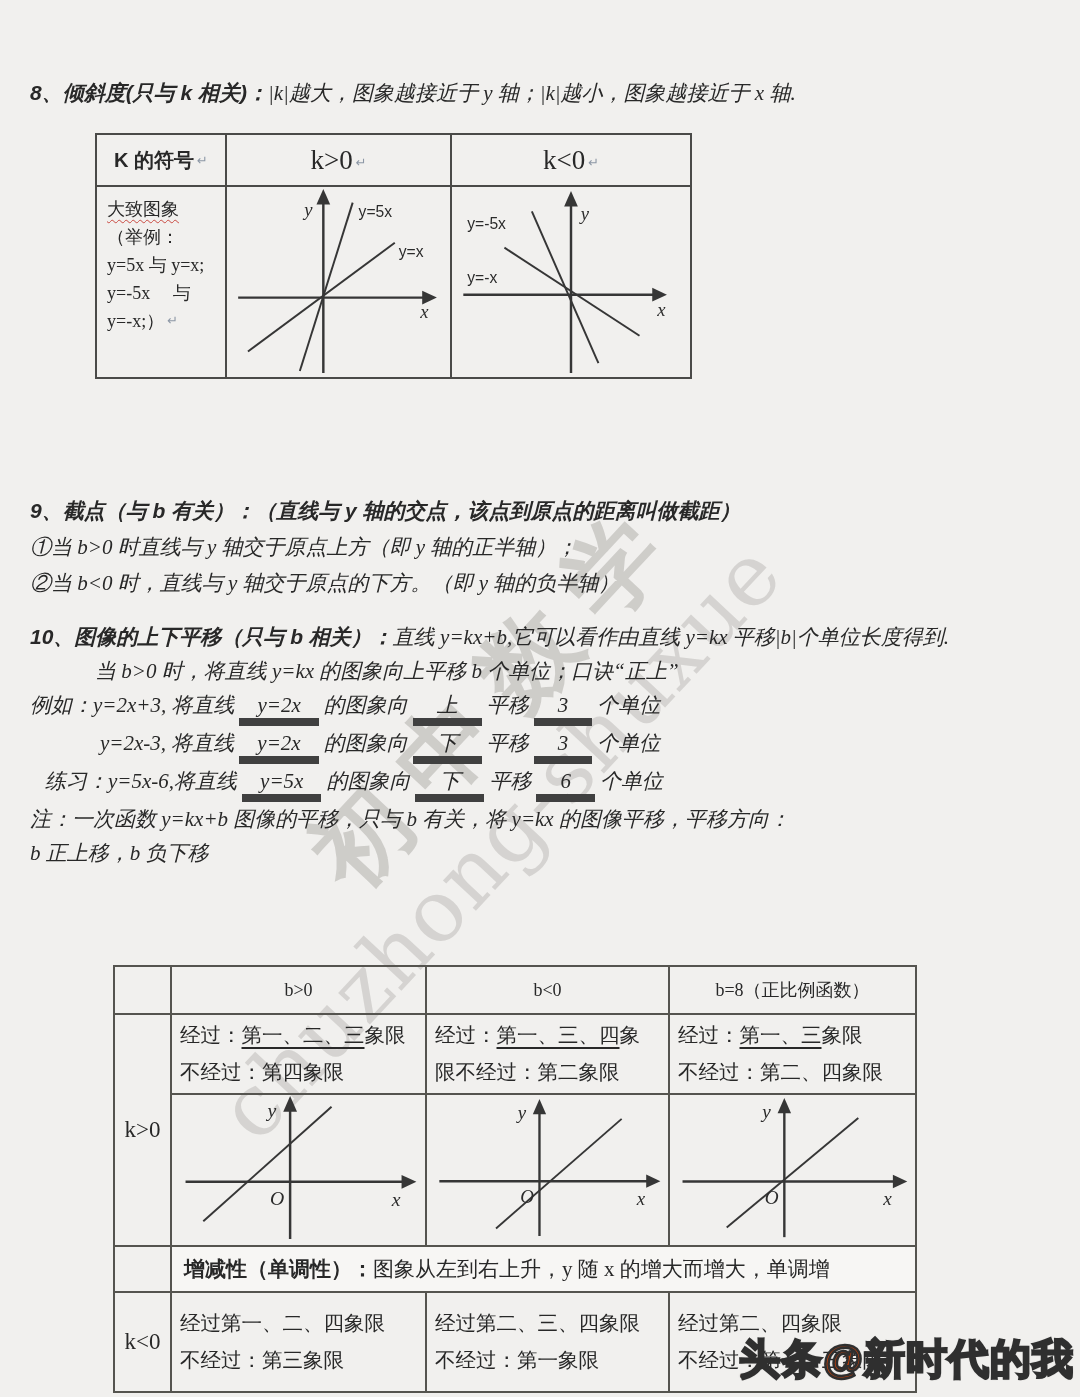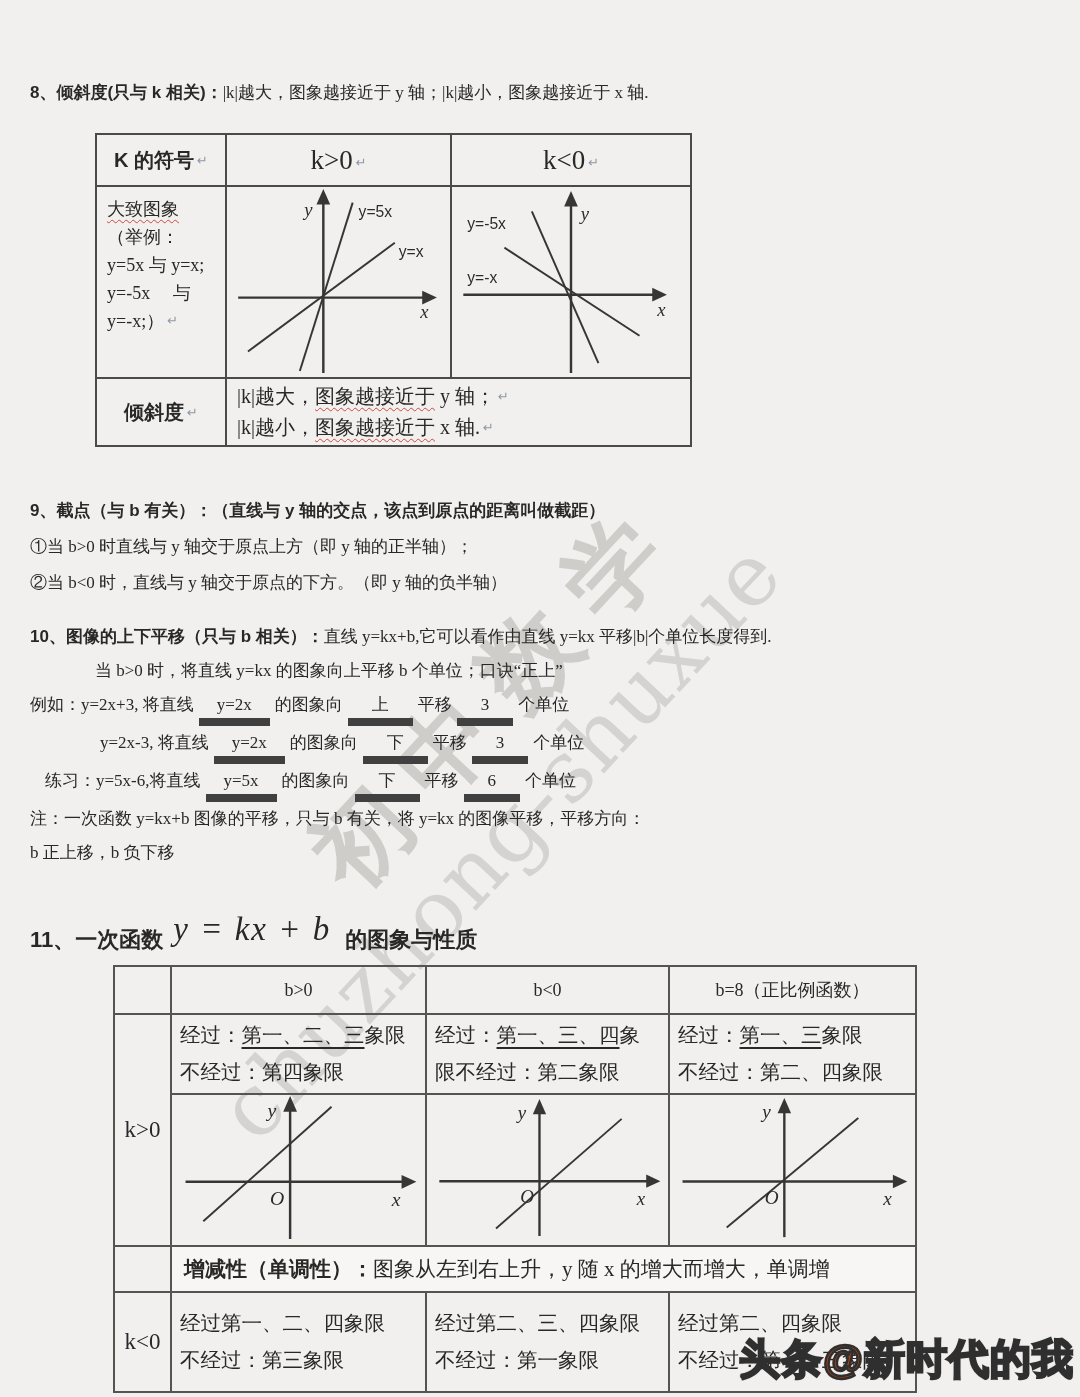--- a/index.html
+++ b/index.html
@@ -23,21 +23,21 @@
   .wm-corner {
     position:absolute; z-index:3; right:6px; bottom:10px;
     font-family:"Liberation Sans","DejaVu Sans",sans-serif;
     font-weight:bold; font-size:41px; color:#c2410c;
     -webkit-text-stroke:2.5px #2f2f2f;
     text-shadow:0 0 2px #444;
     letter-spacing:1px;
   }
 
   .bold { font-weight:bold; font-family:"Liberation Sans","DejaVu Sans",sans-serif; }
-  .txt21 { font-size:17px; line-height:34px; }
+  .txt21 { font-size:21px; line-height:34px;font-style:italic; }
 
   .wavy { text-decoration-line:underline; text-decoration-style:wavy; text-decoration-color:#c94a42; text-decoration-thickness:1px; text-underline-offset:4px; }
   .u { text-decoration:underline; text-decoration-thickness:1.5px; text-underline-offset:5px; }
 
   .pilcrow { color:#8d98a6; font-size:13px; font-family:"DejaVu Sans",sans-serif; margin-left:3px; vertical-align:2px; }
 
   
   table { border-collapse:collapse; table-layout:fixed; background:transparent;border-radius:20px; }
   td { border:2px solid #4a4a48; vertical-align:middle; padding:0; overflow:hidden; }
 
@@ -130,27 +130,20 @@
           <polygon points="120,4 113,20 127,20" fill="#363636"></polygon>
           <line x1="10" y1="110" x2="206" y2="110" stroke-width="2.5"></line>
           <polygon points="218,110 203,103 203,117" fill="#363636"></polygon>
           <line x1="80" y1="25" x2="148" y2="180" stroke-width="2"></line>
           <line x1="52" y1="62" x2="190" y2="152" stroke-width="2"></line>
           <text class="line-label" x="14" y="43">y=-5x</text>
           <text class="line-label" x="14" y="98">y=-x</text>
           <text class="axis-letter" x="130" y="34">y</text>
           <text class="axis-letter" x="208" y="132">x</text>
         </svg>
-      </td>
-    </tr>
-    <tr style="height:68px">
-      <td class="slope-label"><span class="bold">倾斜度</span><span class="pilcrow">↵</span></td>
-      <td class="slope-text" colspan="2">
-        <div><span>|k|越大，</span><span class="wavy">图象越接近于</span><span> y 轴；</span><span class="pilcrow">↵</span></div>
-        <div><span>|k|越小，</span><span class="wavy">图象越接近于</span><span> x 轴.</span><span class="pilcrow">↵</span></div>
       </td>
     </tr>
   </tbody>
     </table>
 
   <div class="abs z1 txt21" id="s9">
     <div class="bold">9、截点（与 b 有关）：（直线与 y 轴的交点，该点到原点的距离叫做截距）</div>
     <div>①当 b&gt;0 时直线与 y 轴交于原点上方（即 y 轴的正半轴）；</div>
     <div>②当 b&lt;0 时，直线与 y 轴交于原点的下方。（即 y 轴的负半轴）</div>
   </div>
@@ -164,25 +157,20 @@
     <p style="margin-left:70px">
       <span>y=2x-3, 将直线</span><span class="blank">y=2x</span><span>的图象向</span><span class="blank small">下</span><span>平移</span><span class="blank small">3</span><span>个单位</span>
     </p>
     <p style="margin-left:15px">
       <span>练习：y=5x-6,将直线</span><span class="blank">y=5x</span><span>的图象向</span><span class="blank small">下</span><span>平移</span><span class="blank small">6</span><span>个单位</span>
     </p>
     <p>注：一次函数 y=kx+b 图像的平移，只与 b 有关，将 y=kx 的图像平移，平移方向：</p>
     <p>b 正上移，b 负下移</p>
   </div>
 
-  <div class="abs z1" id="s11-heading">
-    <span class="bold hp">11、一次函数</span>
-    <span class="formula">y = kx + b</span>
-    <span class="bold hp">的图象与性质</span>
-  </div>
 
   <table class="abs z1" id="table2">
     <colgroup>
         <col style="width:57px">
         <col style="width:255px">
         <col style="width:243px">
         <col style="width:247px">
       </colgroup>
     <tbody>
         <tr style="height:48px">

